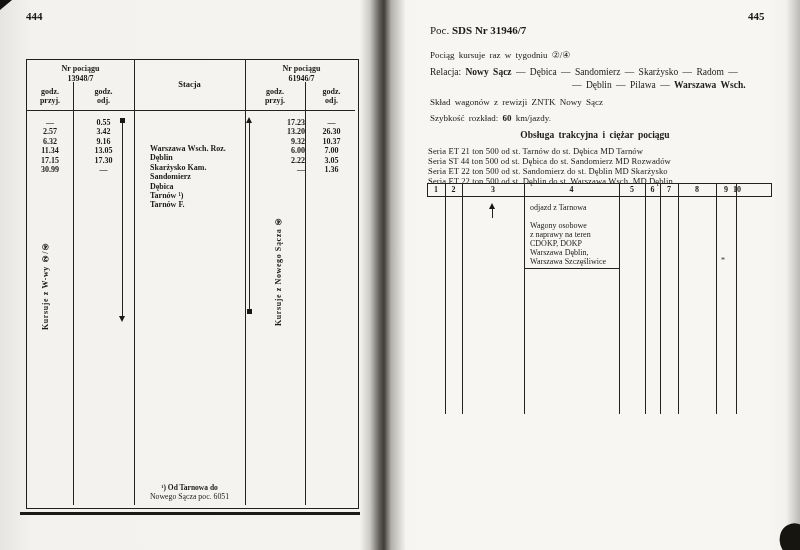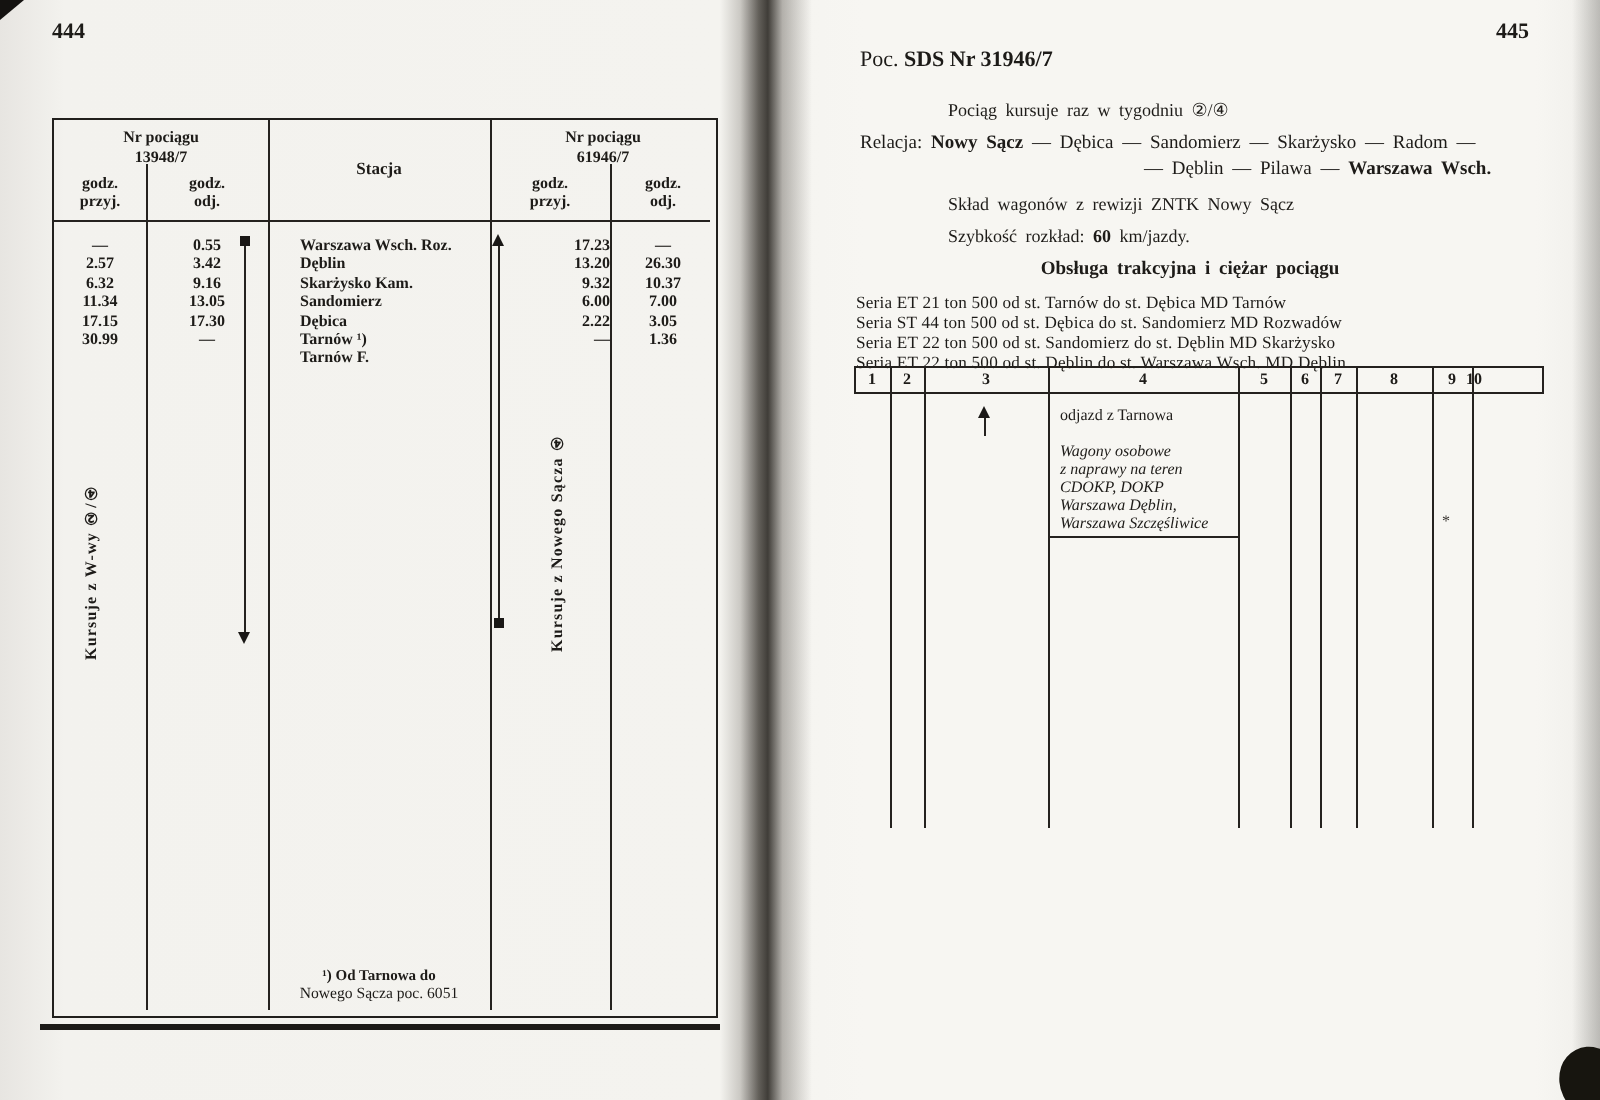--- a/index.html
+++ b/index.html
@@ -12,32 +12,32 @@
   .b{font-weight:bold;}
   
   .timetable{left:26px;top:59px;width:331px;height:448px;border:1.6px solid #211f1c;}
   .vline{position:absolute;width:1px;background:#25221f;}
   .hline{position:absolute;height:1px;background:#25221f;}
   .hdrtxt{font-size:8px;line-height:9px;font-weight:bold;}
   .trow{display:flex;height:9.4px;font-size:8px;line-height:9.4px;font-weight:bold;}
   .trow span{display:block;}
   .cell-p1{width:46px;text-align:center;}
   .cell-o1{width:61px;text-align:center;}
-  .cell-st{width:111px;text-align:left;padding-left:16px;box-sizing:border-box;}
+  .cell-st{width:111px;text-align:left;padding-left:16px;box-sizing:border-box;margin-top:26px;}
   .cell-p2{width:60px;text-align:right;}
   .cell-o2{width:53px;text-align:center;}
   .note-vert{position:absolute;writing-mode:vertical-rl;transform:rotate(180deg);
              font-size:8px;font-weight:bold;letter-spacing:.6px;white-space:nowrap;}
   .sq{position:absolute;width:5px;height:5px;background:#1a1816;}
   .tri-down{position:absolute;width:0;height:0;border-left:3.5px solid transparent;
             border-right:3.5px solid transparent;border-top:6px solid #1a1816;}
   .tri-up{position:absolute;width:0;height:0;border-left:3.5px solid transparent;
           border-right:3.5px solid transparent;border-bottom:6px solid #1a1816;}
   
-  .rp-text{font-size:9px;word-spacing:2px;margin-left:44px;}
+  .rp-text{font-size:9px;word-spacing:2px;}
   .traction div{font-size:8.6px;line-height:10px;white-space:nowrap;letter-spacing:.1px;}
   .grid{left:427px;top:183px;width:345px;height:230px;border-top:1.6px solid #24211e;}
   .grid .hdr{position:absolute;top:0;left:0;width:345px;height:13px;
              border-bottom:1.4px solid #24211e;box-sizing:border-box;}
   .grid .hdr span{position:absolute;top:1px;font-size:8px;font-weight:bold;text-align:center;}
   .gridtxt{font-size:8px;line-height:9px;}
   
   .binding{left:360px;top:0;width:46px;height:550px;pointer-events:none;z-index:5;
      background:linear-gradient(90deg,rgba(120,114,106,0) 0%,rgba(95,90,82,.28) 22%,rgba(58,54,48,.78) 42%,rgba(44,41,36,.9) 52%,rgba(80,75,68,.4) 68%,rgba(255,255,255,0) 100%);}
   .edge-right{left:786px;top:0;width:14px;height:550px;pointer-events:none;
@@ -213,21 +213,21 @@
     <div class="vline" style="left:218px;top:0;height:230px;"></div>
     <div class="vline" style="left:233px;top:0;height:230px;"></div>
     <div class="vline" style="left:251px;top:0;height:230px;"></div>
     <div class="vline" style="left:289px;top:0;height:230px;"></div>
     <div class="vline" style="left:309px;top:0;height:230px;"></div>
 
     <div class="tri-up" style="left:62px;top:19px;"></div>
     <div class="vline" style="left:65px;top:25px;height:9px;"></div>
 
     <div class="abs gridtxt" style="left:103px;top:19px;">odjazd z Tarnowa</div>
-    <div class="abs gridtxt" style="left:103px;top:37px;font-style:italic;">
+    <div class="abs gridtxt" style="left:103px;top:37px;">
       <div>Wagony osobowe</div>
       <div>z naprawy na teren</div>
       <div>CDOKP, DOKP</div>
       <div>Warszawa Dęblin,</div>
       <div>Warszawa Szczęśliwice</div>
     </div>
     <div class="hline" style="left:97px;top:84px;width:95px;"></div>
 
     <div class="abs" style="left:294px;top:72px;font-size:8px;color:#3a3733;">*</div>
   </div>

